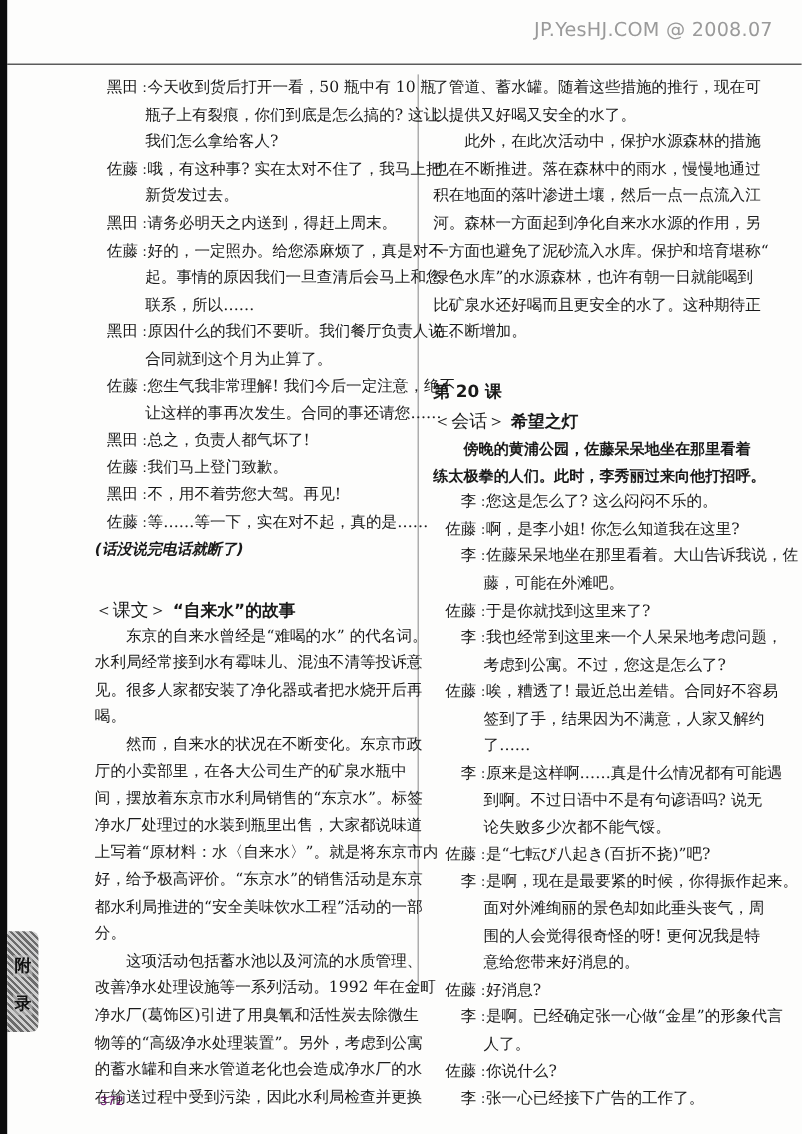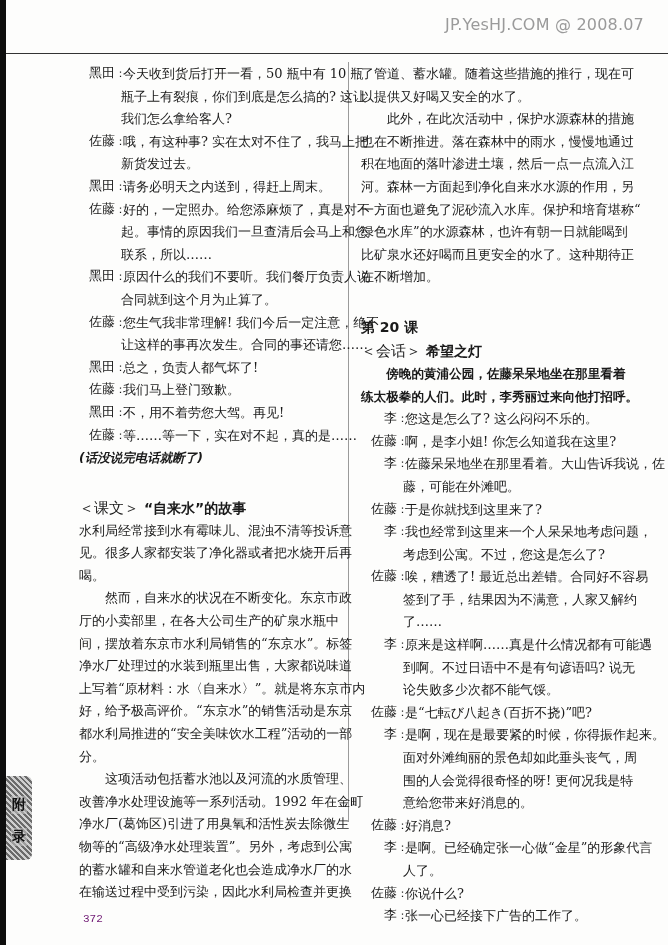--- a/index.html
+++ b/index.html
@@ -143,20 +143,21 @@
       </div>
     </div>
   <span class="line stage">(话没说完电话就断了)</span>
   <span class="gap-lg"></span>
   <span class="sec-title">
     <span class="bracket">＜课文＞</span>
     <span>“自来水”的故事</span>
   </span>
   <div id="lparas">
       <div>
+        <span class="line indent">东京的自来水曾经是“难喝的水” 的代名词。</span>
         <span class="line">水利局经常接到水有霉味儿、混浊不清等投诉意</span>
         <span class="line">见。很多人家都安装了净化器或者把水烧开后再</span>
         <span class="line">喝。</span>
       </div>
       <div>
         <span class="line indent">然而，自来水的状况在不断变化。东京市政</span>
         <span class="line">厅的小卖部里，在各大公司生产的矿泉水瓶中</span>
         <span class="line">间，摆放着东京市水利局销售的“东京水”。标签</span>
         <span class="line">净水厂处理过的水装到瓶里出售，大家都说味道</span>
         <span class="line">上写着“原材料：水〈自来水〉”。就是将东京市内</span>

